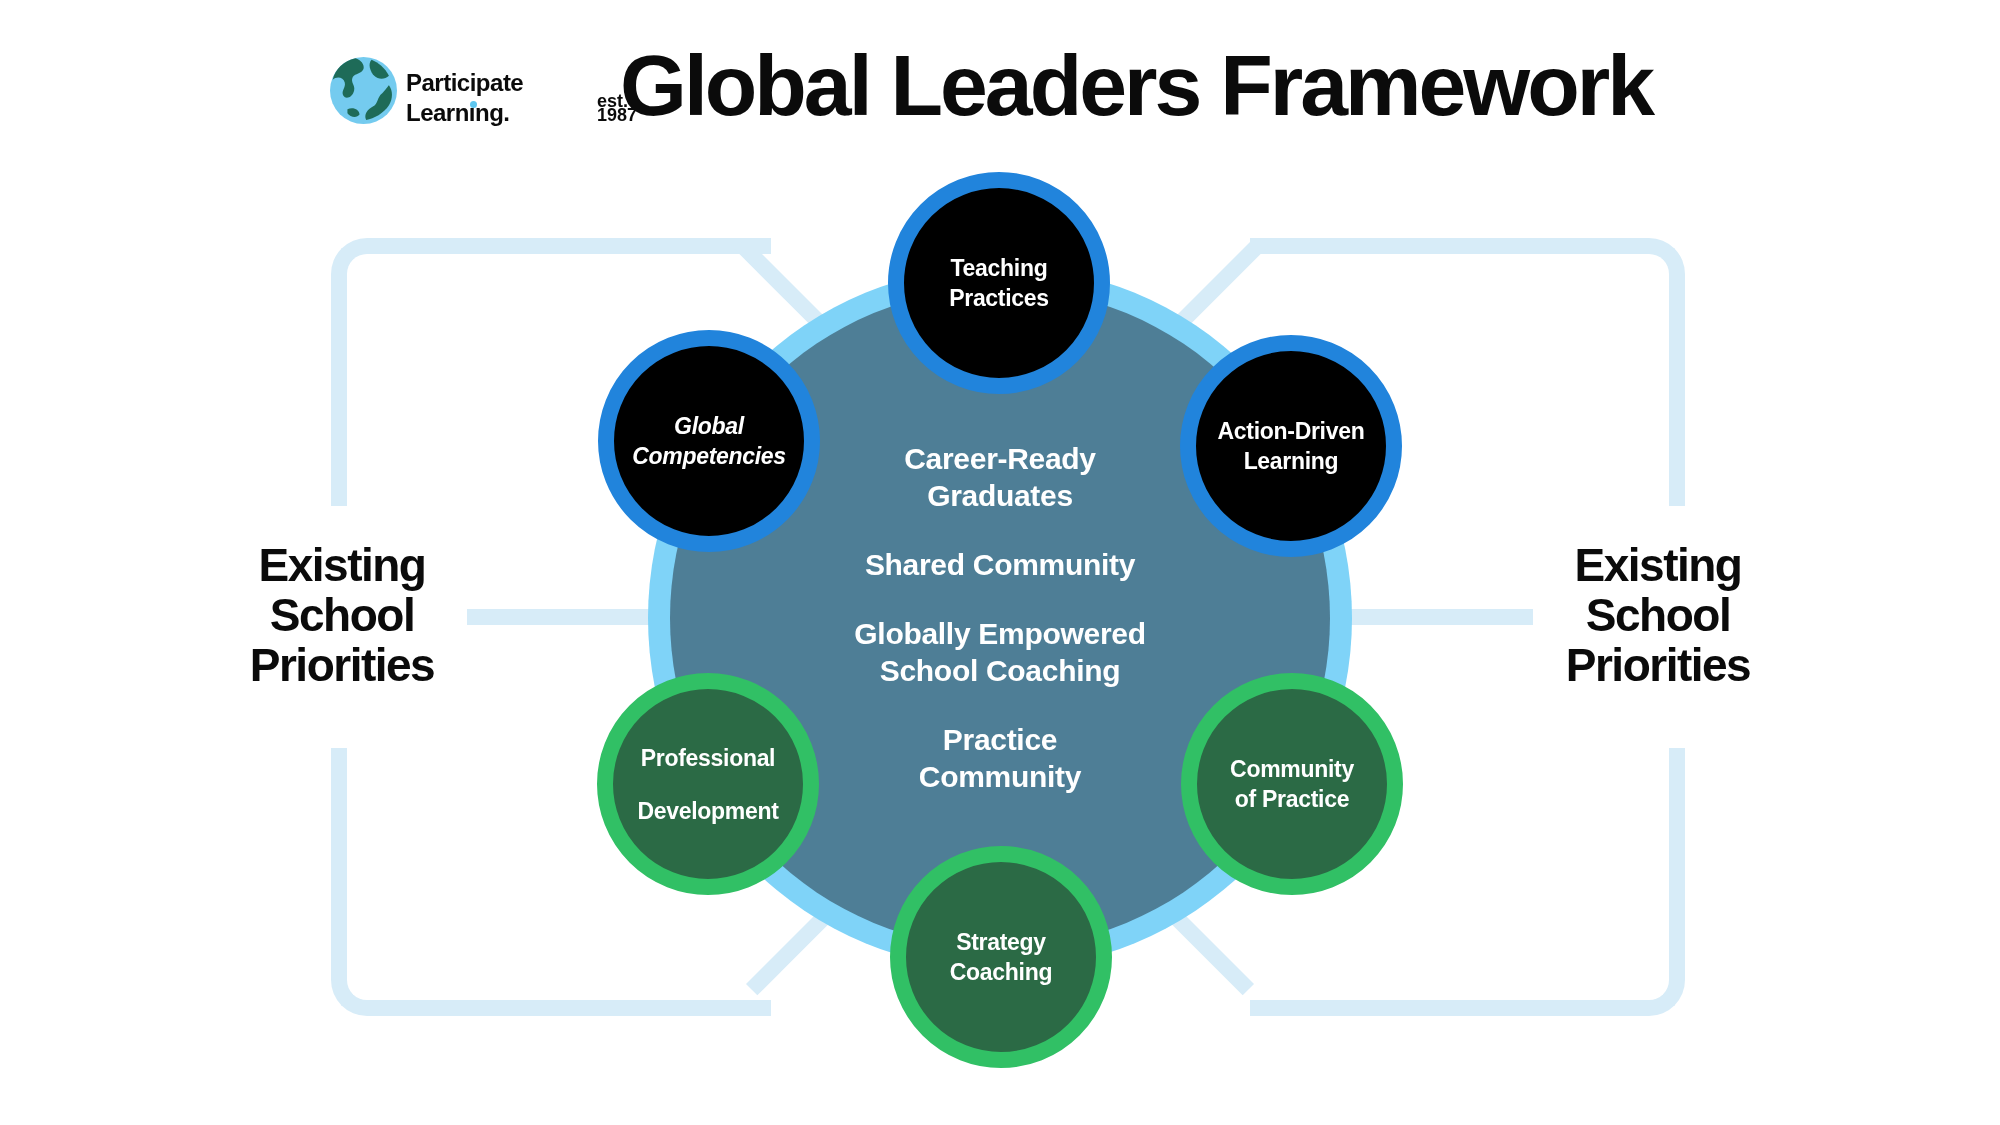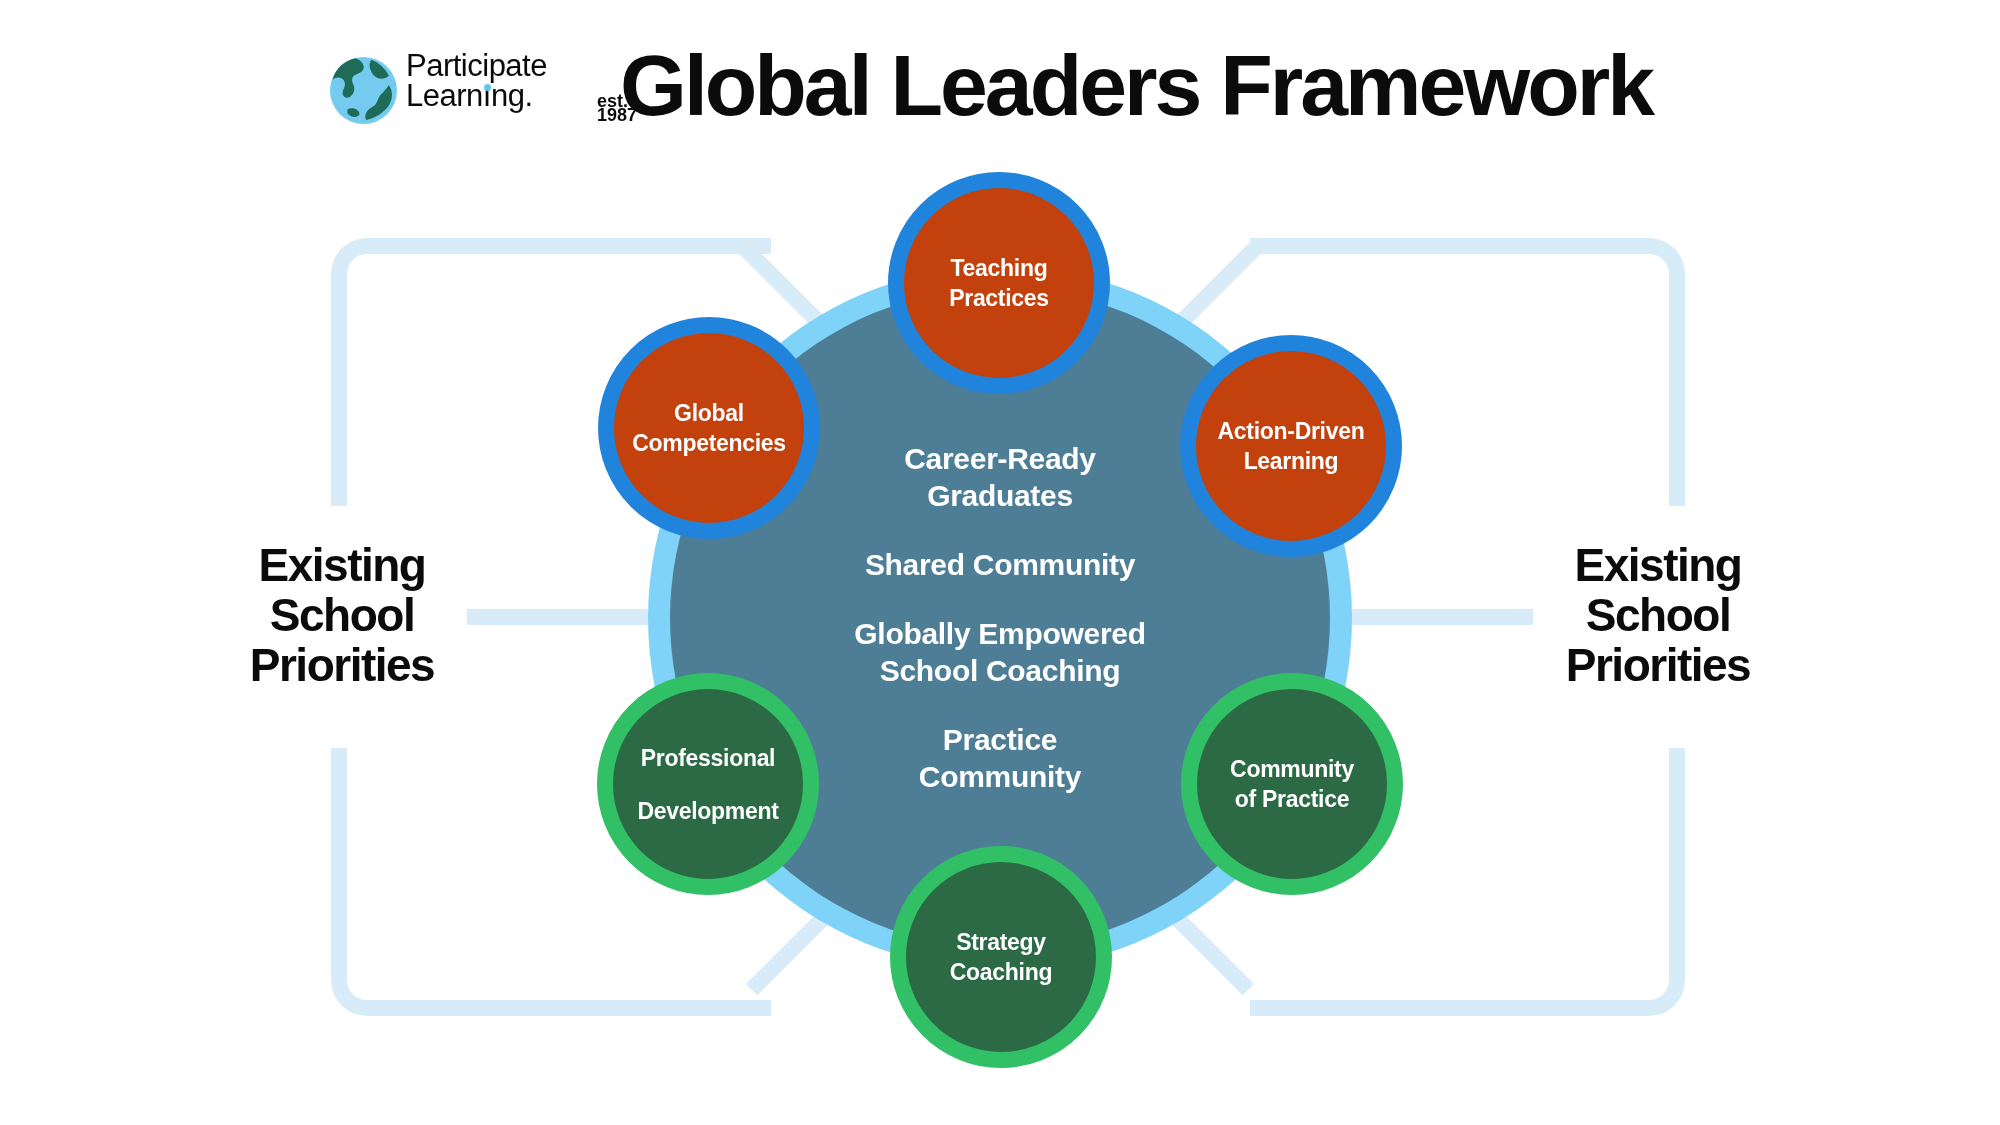--- a/index.html
+++ b/index.html
@@ -4,22 +4,22 @@
 <style>
   html,body{margin:0;padding:0;background:#ffffff;}
   .stage{
     position:relative;width:2000px;height:1125px;overflow:hidden;background:#ffffff;
     font-family:"Liberation Sans", sans-serif;
   }
 
   
   .header{position:absolute;left:0;top:0;width:2000px;height:160px;z-index:6;}
   .globe{position:absolute;left:330px;top:57px;width:67px;height:67px;}
-  .brand{position:absolute;left:406px;top:51px;color:#0b0b0b;font-weight:normal;
-         font-size:31px;line-height:30px;letter-spacing:-0.5px;}
+  .brand{position:absolute;left:406px;top:68px;color:#0b0b0b;font-weight:bold;
+         font-size:24px;line-height:30px;letter-spacing:-0.5px;}
   .brand .i-wrap{position:relative;display:inline-block;}
   .brand .tittle{position:absolute;left:1px;top:3px;width:7px;height:7px;border-radius:50%;background:#5ec7f0;}
   .est{position:absolute;left:597px;top:94px;color:#0b0b0b;font-weight:bold;
        font-size:18px;line-height:14px;letter-spacing:0;}
   .title{position:absolute;left:620px;top:40px;color:#0b0b0b;font-weight:bold;
          font-size:86px;line-height:90px;letter-spacing:-3px;white-space:nowrap;}
 
   
   .bracket, .diag, .connector{position:absolute;z-index:1;}
   .bracket{border:0 solid #d7ecf8;}
@@ -54,24 +54,24 @@
   .core-text{position:absolute;left:790px;top:440px;width:420px;z-index:4;
              color:#ffffff;font-weight:bold;text-align:center;letter-spacing:-0.3px;}
   .core-block{margin-bottom:32px;}
   .core-line{font-size:30px;line-height:37px;}
 
   
   .sat{position:absolute;width:190px;height:190px;border-radius:50%;border:16px solid;z-index:5;
        display:flex;flex-direction:column;align-items:center;justify-content:center;
        color:#ffffff;font-weight:bold;text-align:center;letter-spacing:-0.3px;}
   .sat .sat-line{font-size:23px;line-height:30px;}
-  .sat-blue{background:#c2410c;border-color:#2184dc;}
+  .sat-blue{background:#000000;border-color:#2184dc;}
   .sat-green{background:#2b6a45;border-color:#31c065;}
   .sat-teaching{left:888px;top:172px;}
-  .sat-global{left:598px;top:317px;}
+  .sat-global{left:598px;top:330px;font-style:italic;}
   .sat-action{left:1180px;top:335px;}
   .sat-profdev{left:597px;top:673px;gap:23px;}
   .sat-community{left:1181px;top:673px;}
   .sat-strategy{left:890px;top:846px;}
 </style>
 </head>
 <body>
 
 <div class="stage">
 

